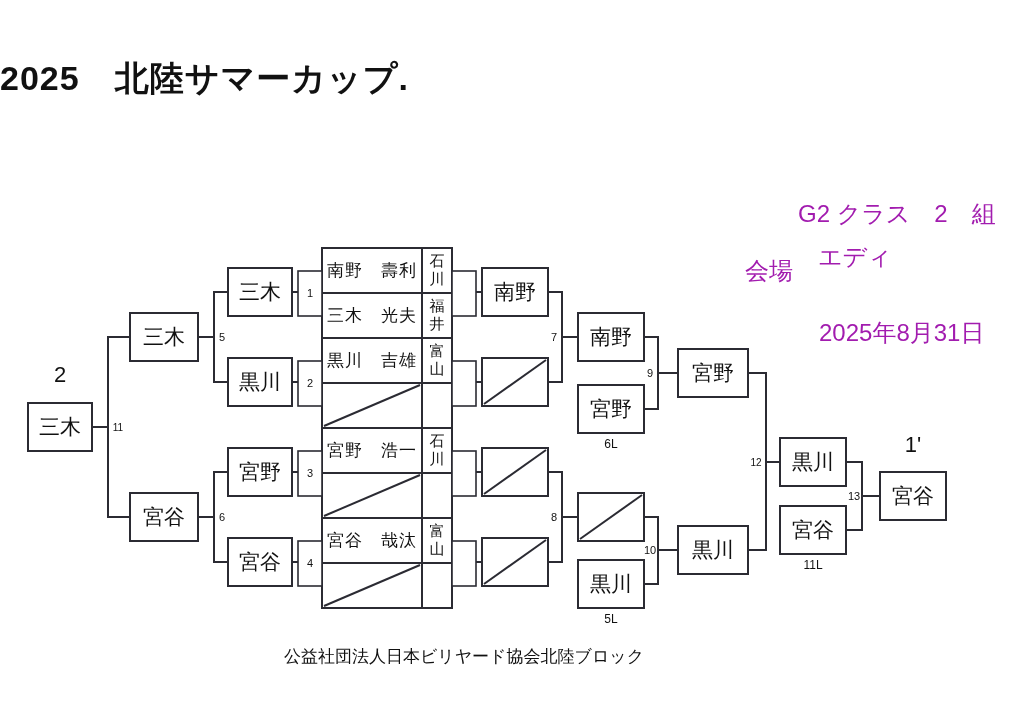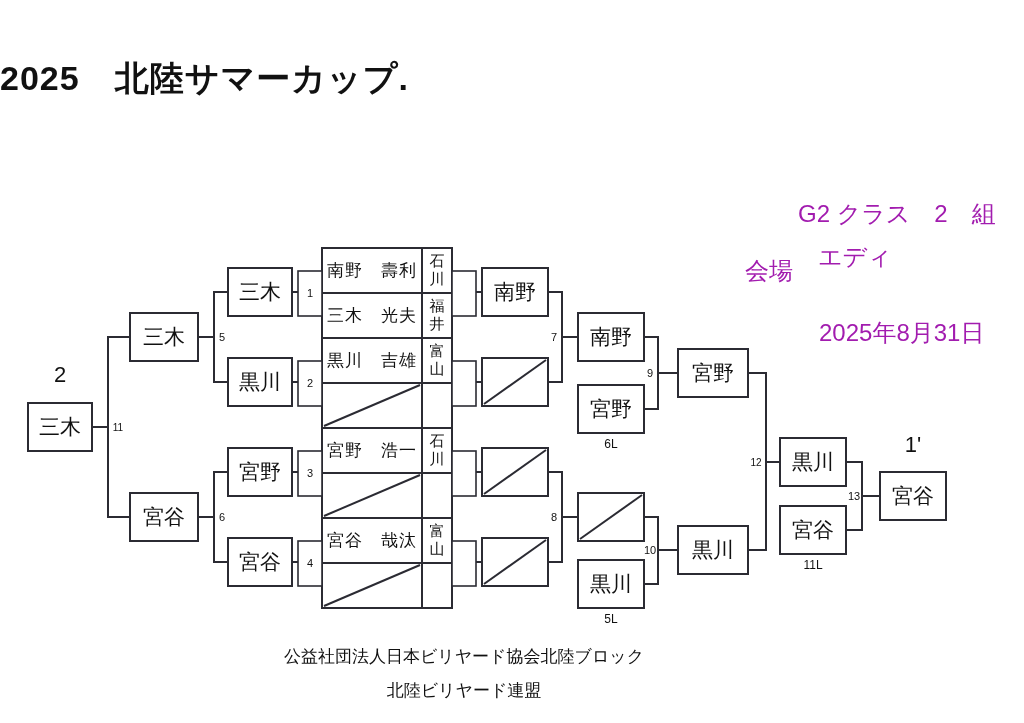--- a/index.html
+++ b/index.html
@@ -310,15 +310,14 @@
     <line class="ln" x1="862" y1="496" x2="880" y2="496"></line>
     <text class="t-mnum" x="854" y="497">13</text>
 
     <rect class="bx" x="880" y="472" width="66" height="48"></rect>
     <text class="t-name" x="913" y="497">宮谷</text>
     <text class="t-seed" x="913" y="452">1'</text>
 
   </svg>
 
   <div class="footer-line" style="top:645px;">公益社団法人日本ビリヤード協会北陸ブロック</div>
-  <div class="footer-line" style="top:679px;">北陸ビリヤード連盟</div>
 
 </div>
 
 </body></html>

